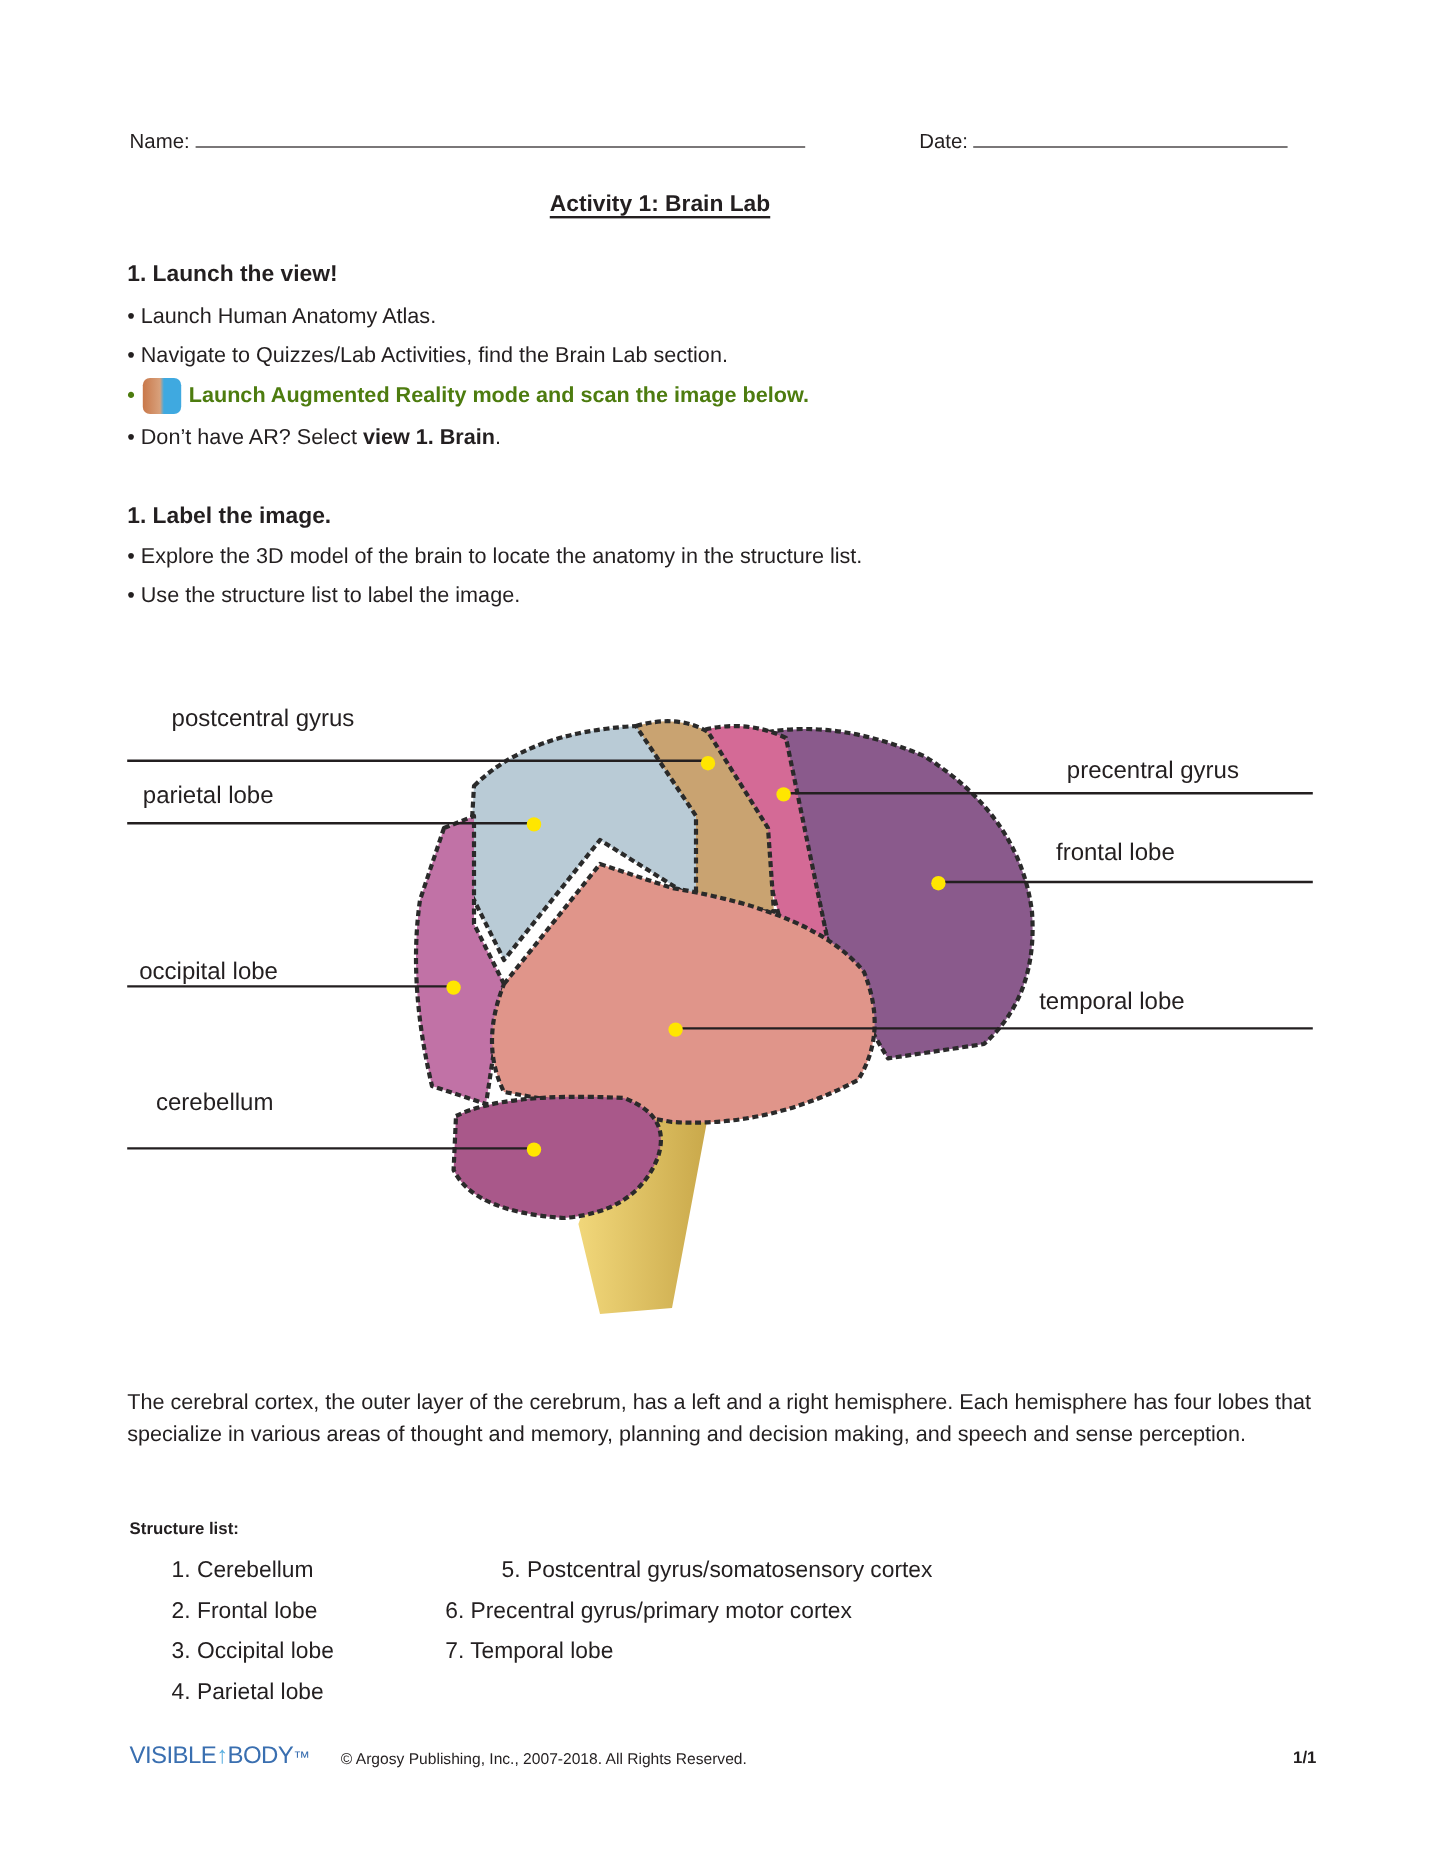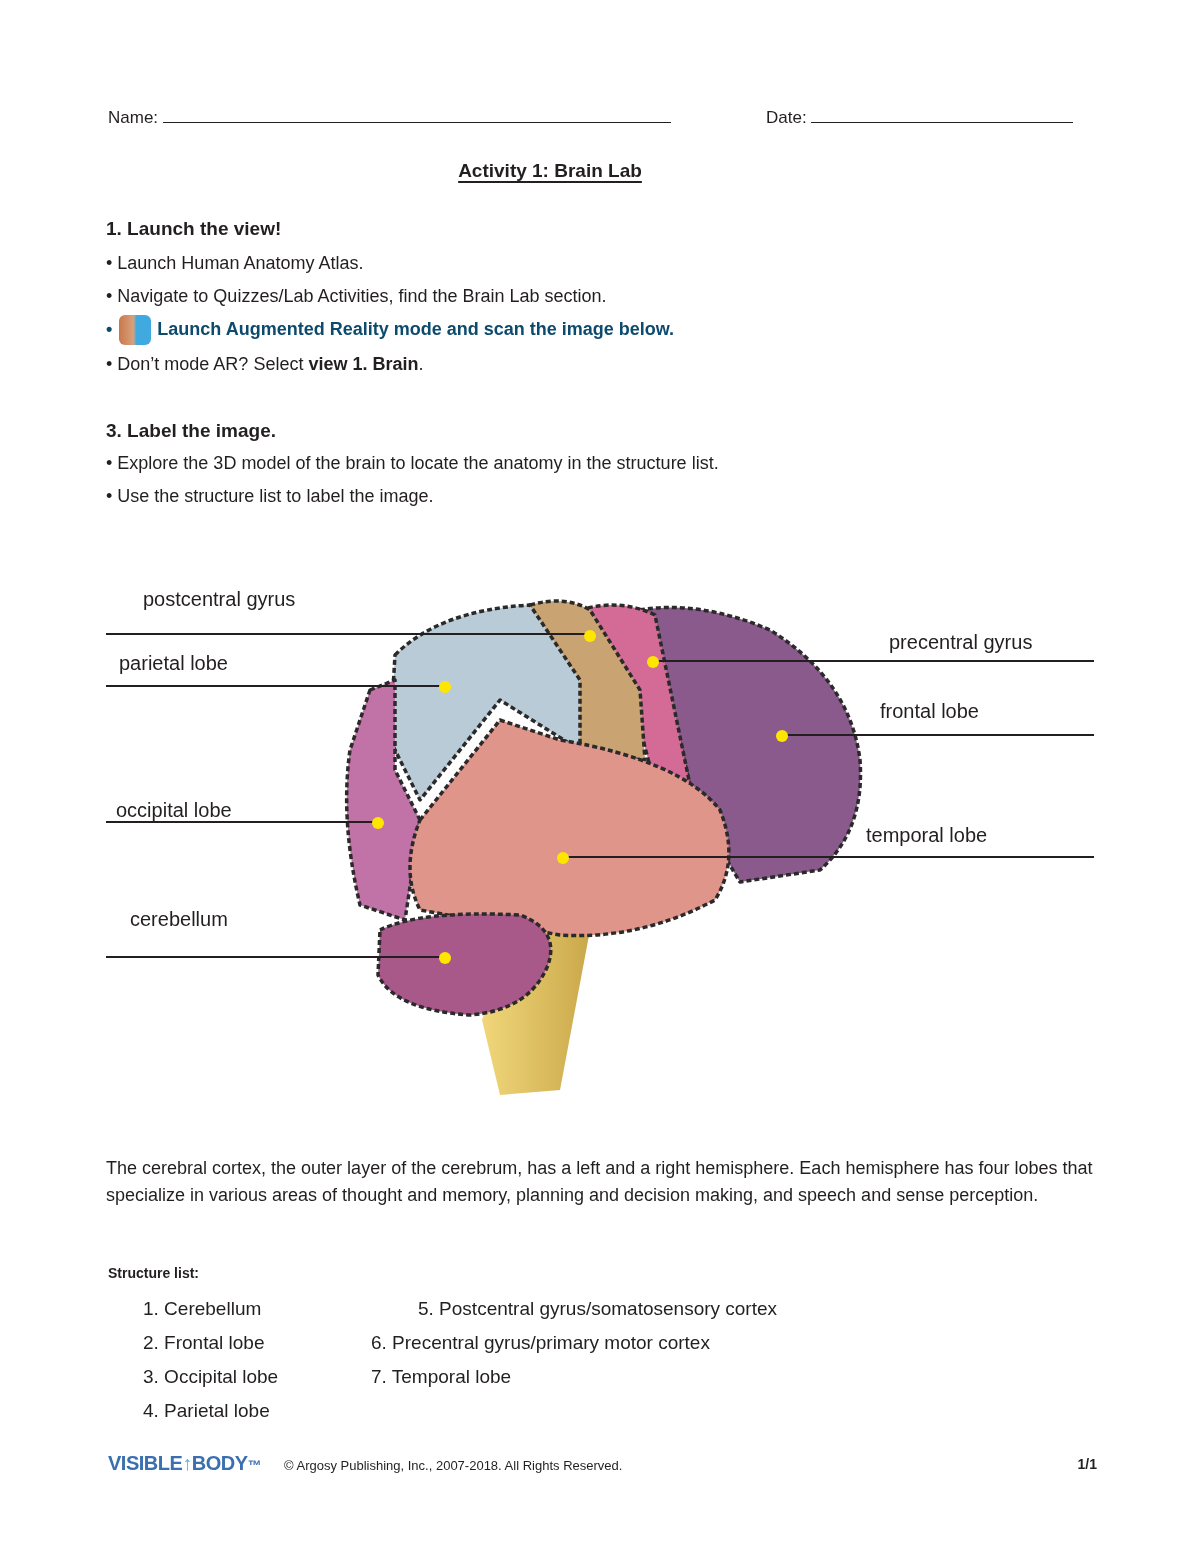--- a/index.html
+++ b/index.html
@@ -5,29 +5,29 @@
   html, body { margin: 0; padding: 0; background: #ffffff; }
   body { width: 1200px; height: 1553px; position: relative; overflow: hidden;
          font-family: "Liberation Sans", "DejaVu Sans", sans-serif; color: #231f20; }
   .abs { position: absolute; }
   .hdr { font-size: 17px; top: 108px; }
   .blank { display: inline-block; border-bottom: 1.5px solid #231f20; height: 14px; vertical-align: baseline; }
   .title { top: 160px; left: 0; width: 1100px; text-align: center; font-size: 19px; font-weight: bold; }
   .title span { text-decoration: underline; text-underline-offset: 4px; text-decoration-thickness: 2px; }
   .sec { font-size: 19px; font-weight: bold; left: 106px; }
   .bul { font-size: 18px; left: 106px; white-space: nowrap; }
-  .ar { color: #0c4a6e; font-weight: bold; }
+  .ar { color: #4d7c0f; font-weight: bold; }
   .ar-icon { display: inline-block; width: 32px; height: 30px; border-radius: 6px; vertical-align: middle;
              background: linear-gradient(90deg, #c9784a 0%, #d8a17c 45%, #3fa9e0 55%, #3fa9e0 100%); margin: 0 6px 0 2px; }
   .lbl { font-size: 20px; white-space: nowrap; }
   .para { left: 106px; top: 1155px; width: 990px; font-size: 18px; line-height: 27px; }
   .slh { left: 108px; top: 1265px; font-size: 14px; font-weight: bold; }
   .sli { font-size: 19px; white-space: nowrap; }
   .foot { top: 1458px; font-size: 13px; }
-  .logo { left: 108px; top: 1452px; font-size: 20px; color: #3a6fb0; font-weight: bold; letter-spacing: -0.5px; }
+  .logo { left: 108px; top: 1452px; font-size: 20px; color: #3a6fb0; font-weight: normal; letter-spacing: -0.5px; }
   .logo small { font-size: 14px; }
   .page { right: 103px; top: 1456px; font-size: 14px; font-weight: bold; }
 </style>
 </head>
 <body>
 
 <div class="abs hdr" style="left:108px;">
   <span>Name:</span>
   <span class="blank" style="width:508px;"></span>
 </div>
@@ -35,23 +35,23 @@
   <span>Date:</span>
   <span class="blank" style="width:262px;"></span>
 </div>
 
 <div class="abs title"><span>Activity 1: Brain Lab</span></div>
 
 <div class="abs sec" style="top:218px;">1. Launch the view!</div>
 <div class="abs bul" style="top:253px;">• <span>Launch Human Anatomy Atlas.</span></div>
 <div class="abs bul" style="top:286px;">• <span>Navigate to Quizzes/Lab Activities, find the Brain Lab section.</span></div>
 <div class="abs bul ar" style="top:315px;">• <span class="ar-icon"></span><span>Launch Augmented Reality mode and scan the image below.</span></div>
-<div class="abs bul" style="top:354px;">• <span>Don’t mode AR? Select </span><b>view 1. Brain</b><span>.</span></div>
+<div class="abs bul" style="top:354px;">• <span>Don’t have AR? Select </span><b>view 1. Brain</b><span>.</span></div>
 
-<div class="abs sec" style="top:420px;">3. Label the image.</div>
+<div class="abs sec" style="top:420px;">1. Label the image.</div>
 <div class="abs bul" style="top:453px;">• <span>Explore the 3D model of the brain to locate the anatomy in the structure list.</span></div>
 <div class="abs bul" style="top:486px;">• <span>Use the structure list to label the image.</span></div>
 
 <svg class="abs" style="left:0; top:570px;" width="1200" height="540">
   <defs>
     <linearGradient id="stem" x1="0" x2="1">
         <stop offset="0" stop-color="#f1d77a"></stop>
         <stop offset="1" stop-color="#c9a84a"></stop>
       </linearGradient>
   </defs>

